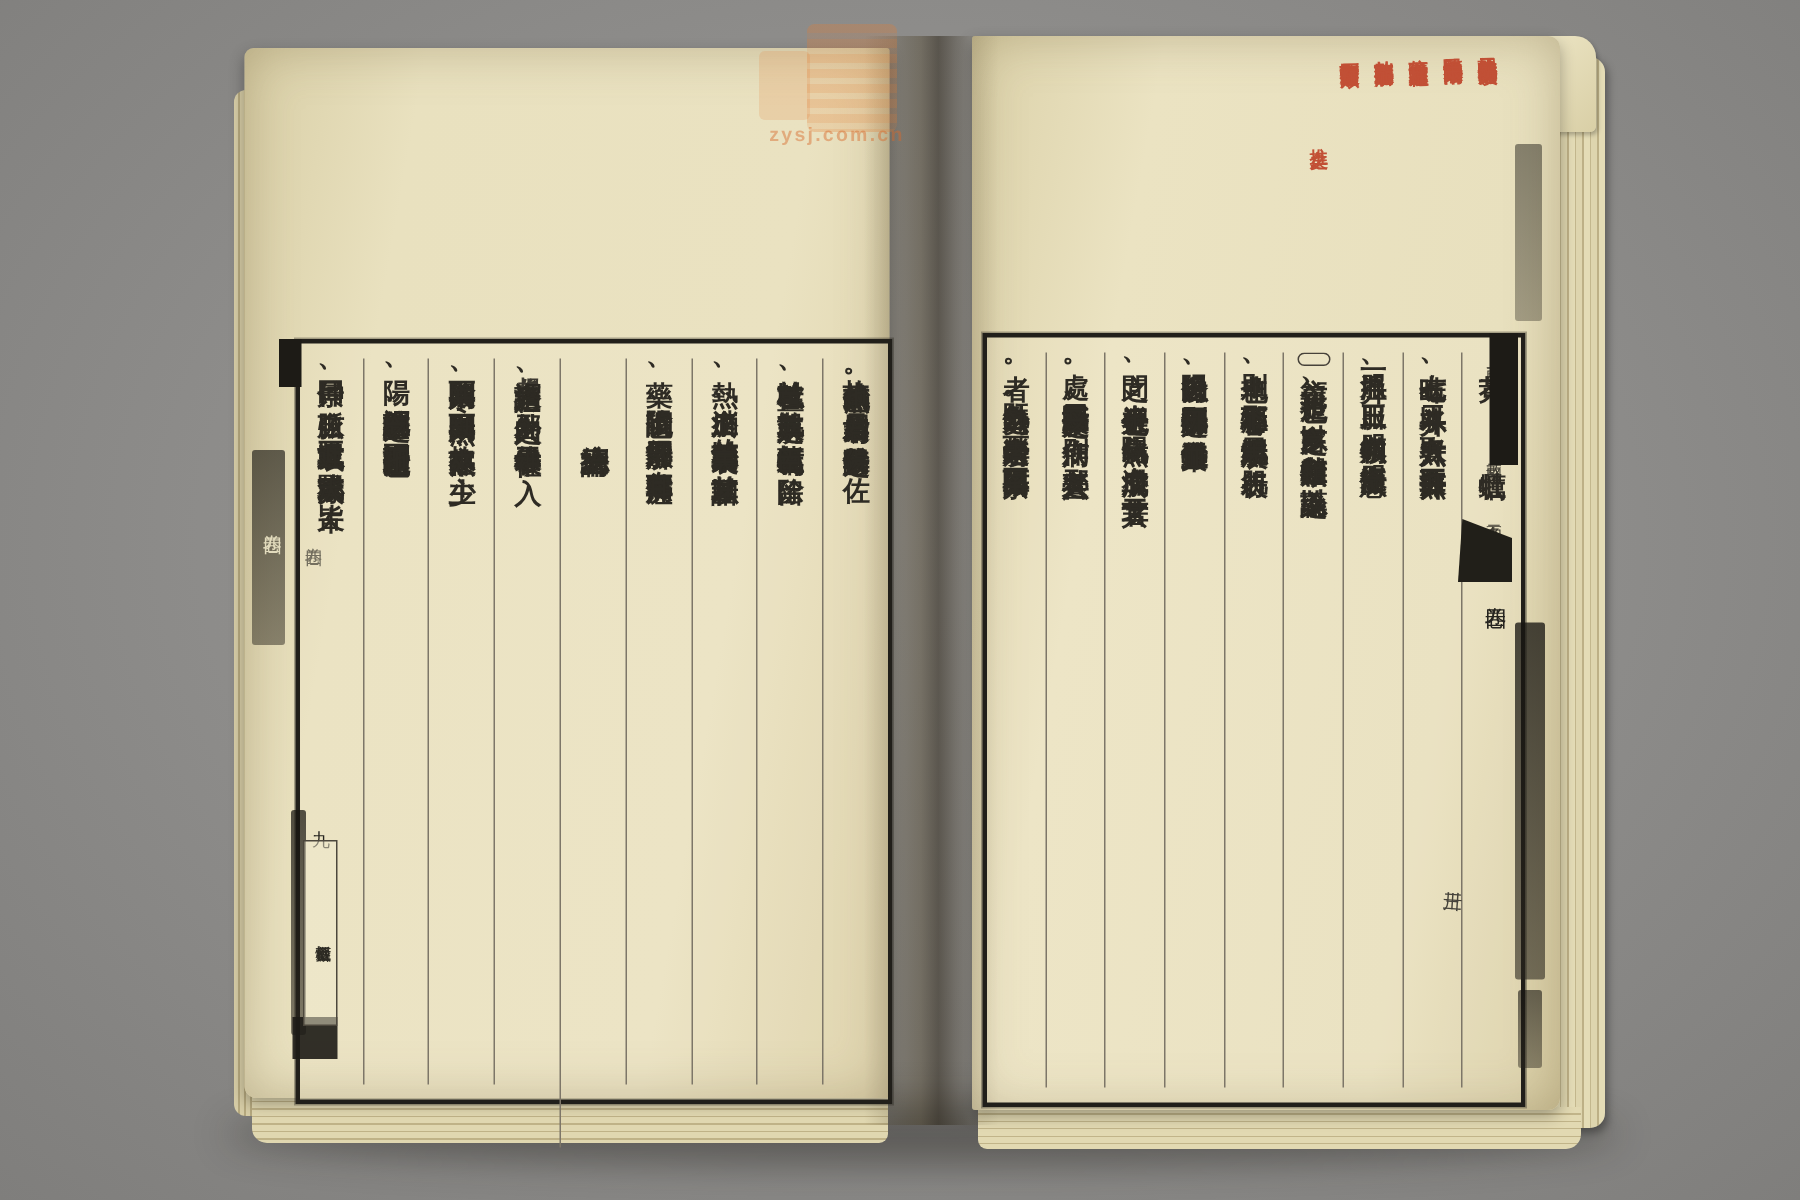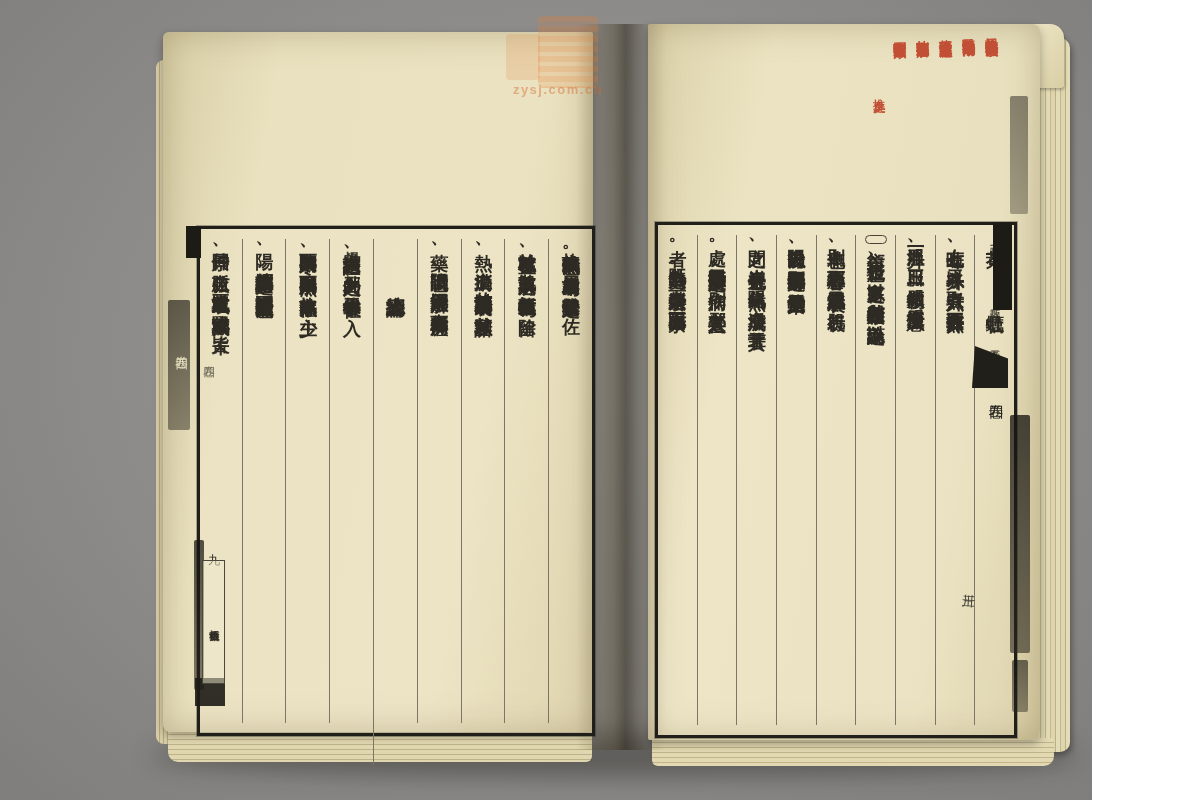--- a/index.html
+++ b/index.html
@@ -1,17 +1,17 @@
 <!DOCTYPE html>
 <html><head>
 <meta charset="utf-8">
 <style>
   html,body{margin:0;padding:0;}
   .stage{
-    position:relative; width:1092px; height:800px; overflow:hidden;
+    position:relative; width:1200px; height:800px; overflow:hidden;
     background:radial-gradient(ellipse at 50% 45%, #949391 0%, #8d8c8a 55%, #7f7e7c 100%);
     font-family:"Liberation Serif","DejaVu Serif",serif;
   }
   
   .book-shadow{position:absolute;left:150px;top:735px;width:930px;height:42px;
     background:rgba(20,18,14,.38);filter:blur(12px);border-radius:50%;}
   
   .stack-right{position:absolute;left:1026px;top:38px;width:44px;height:714px;
     background:repeating-linear-gradient(to right,#e4dcb6 0 4px,#c3b78d 4px 5px,#ded5ae 5px 9px,#bdb086 9px 10px);
     border-radius:0 10px 10px 0;box-shadow:2px 3px 6px rgba(0,0,0,.35);}

